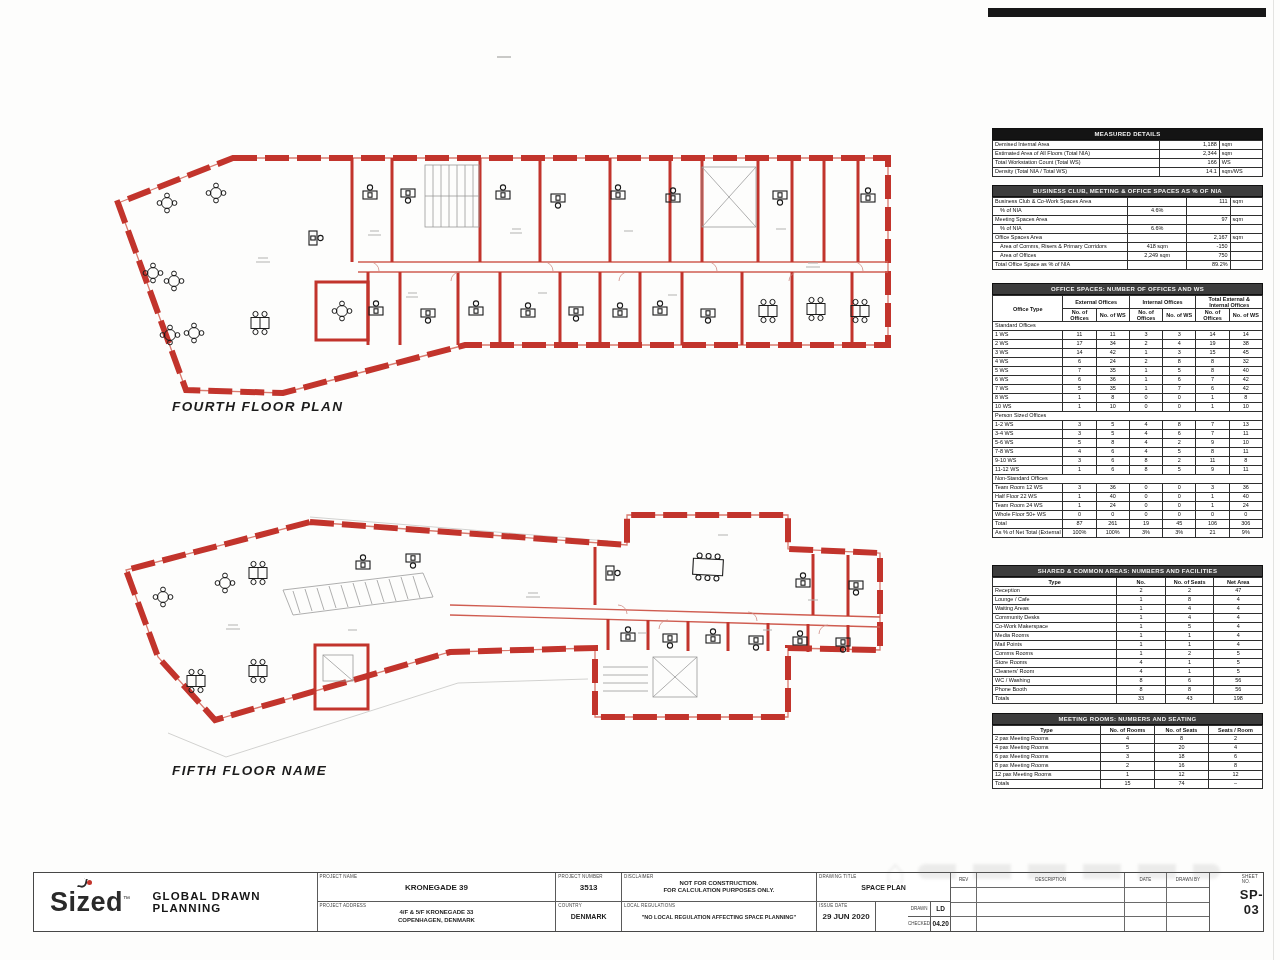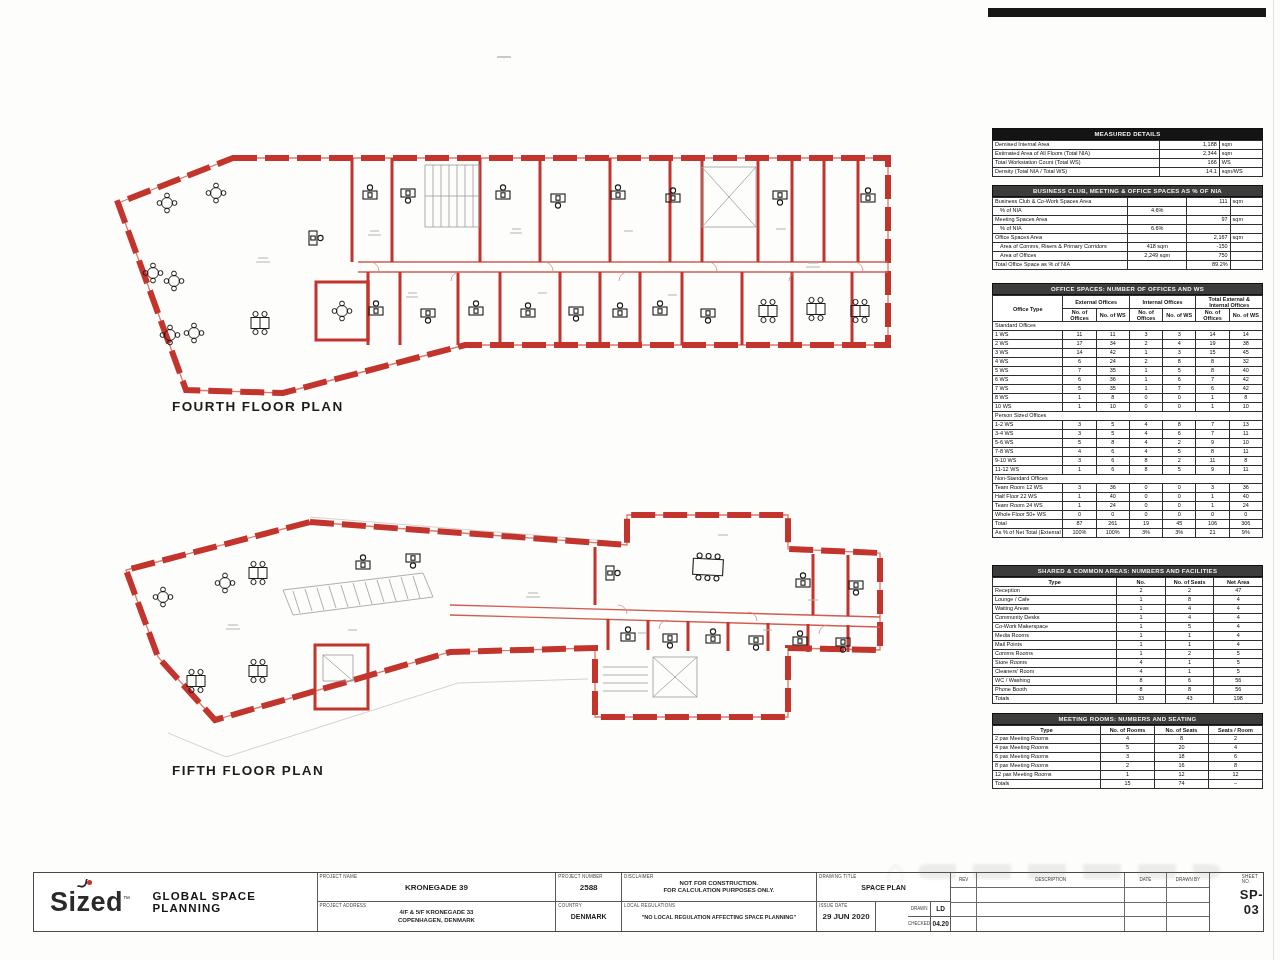--- a/index.html
+++ b/index.html
@@ -3,21 +3,21 @@
 <meta charset="utf-8">
 <style>
   html,body{margin:0;padding:0;background:#e9e9e7;}
   .sheet{position:relative;width:1280px;height:960px;background:#fdfdfc;overflow:hidden;
          font-family:"Liberation Sans",sans-serif;color:#111;}
   .edge{position:absolute;right:6px;top:0;width:1px;height:100%;background:#e3e3e1;}
   .scan-bar{position:absolute;left:988px;top:8px;width:278px;height:9px;background:#171717;}
   .speck{position:absolute;left:497px;top:56px;width:14px;height:2px;background:#c9c9c7;}
 
   
-  .plans{position:absolute;left:108px;top:143px;width:792px;height:700px;}
+  .plans{position:absolute;left:108px;top:143px;width:792px;height:700px;font-style:italic;}
   .plan-label{position:absolute;font-size:13.5px;letter-spacing:1.4px;font-weight:600;color:#1c1c1c;}
   .lbl4{left:64px;top:256px;}
   .lbl5{left:64px;top:620px;}
   svg .wall{fill:none;stroke:#c2342c;stroke-width:6;stroke-dasharray:24 8;}
   svg .wallthin{fill:none;stroke:#d97b6f;stroke-width:1.3;}
   svg .part{fill:none;stroke:#c2342c;stroke-width:3;}
   svg .cor{fill:none;stroke:#cf5d51;stroke-width:1.4;}
   svg .gray{fill:none;stroke:#9a9a9a;stroke-width:0.8;}
   svg .faint{fill:none;stroke:#d2d2d0;stroke-width:1;}
   svg .smg{stroke:#b3b3b1;stroke-width:1;}
@@ -211,21 +211,21 @@
         <use href="#desk1" x="605" y="134"></use>
           <use href="#desk1" x="648" y="135" transform="rotate(180,648,135)"></use>
         <use href="#desk1" x="692" y="136"></use>
           <use href="#desk1" x="735" y="137" transform="rotate(180,735,137)"></use>
         <g class="smg">
           <path d="M420,88 h10 M418,92 h14 M610,30 h10 M530,128 h9 M655,125 h9 M120,120 h10 M118,124 h14 M240,125 h9 M700,95 h10"></path>
         </g>
       </g>
     </svg>
     <div class="plan-label lbl4">FOURTH FLOOR PLAN</div>
-    <div class="plan-label lbl5">FIFTH FLOOR PLAN</div>
+    <div class="plan-label lbl5">FIFTH FLOOR NAME</div>
   </div>
 
   <div class="panel">
 
     <div class="ptbl tA">
       <span class="ptitle">MEASURED DETAILS</span>
       <table class="pt">
         <colgroup>
             <col style="width:62%">
             <col style="width:22%">
@@ -713,41 +713,41 @@
     <span class="wm-bar"></span>
   </div>
 
   <div class="tb">
     <div class="cell c1">
       <span class="logo-wrap">
         <span class="logo-curl"></span>
         <span class="logo-dot"></span>
         <span class="regus"><span>Sized</span><sup>™</sup></span>
       </span>
-      <span class="dept">GLOBAL SPACE PLANNING</span>
+      <span class="dept">GLOBAL DRAWN PLANNING</span>
     </div>
 
     <div class="cell c2">
       <div class="half topb">
         <span class="flbl">PROJECT NAME</span>
         <div class="fval v8">KRONEGADE 39</div>
       </div>
       <div class="half">
         <span class="flbl">PROJECT ADDRESS</span>
         <div class="fval v6" style="flex-direction:column;">
           <span>4/F &amp; 5/F KRONEGADE 33</span>
           <span>COPENHAGEN, DENMARK</span>
         </div>
       </div>
     </div>
 
     <div class="cell c3">
       <div class="half topb">
         <span class="flbl">PROJECT NUMBER</span>
-        <div class="fval v8">2588</div>
+        <div class="fval v8">3513</div>
       </div>
       <div class="half">
         <span class="flbl">COUNTRY</span>
         <div class="fval v7">DENMARK</div>
       </div>
     </div>
 
     <div class="cell c4">
       <div class="half topb">
         <span class="flbl">DISCLAIMER</span>

